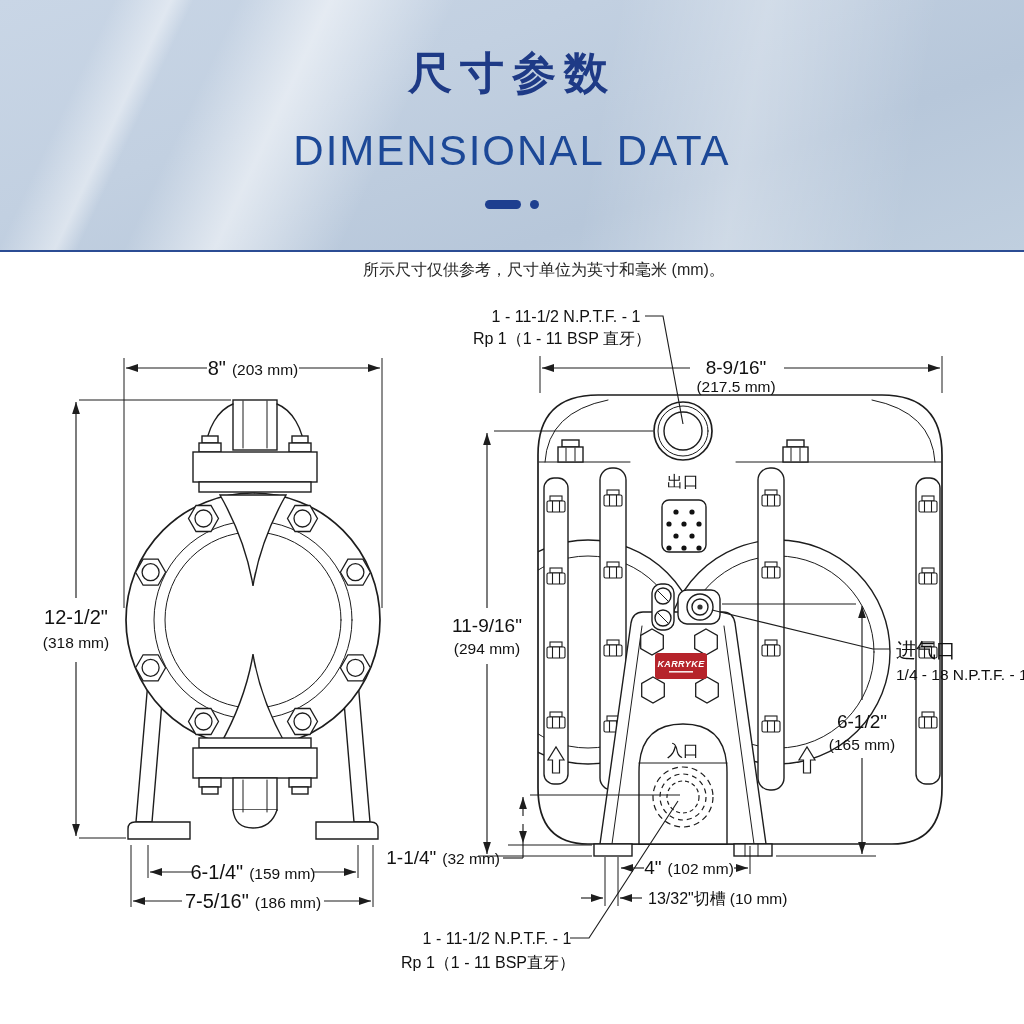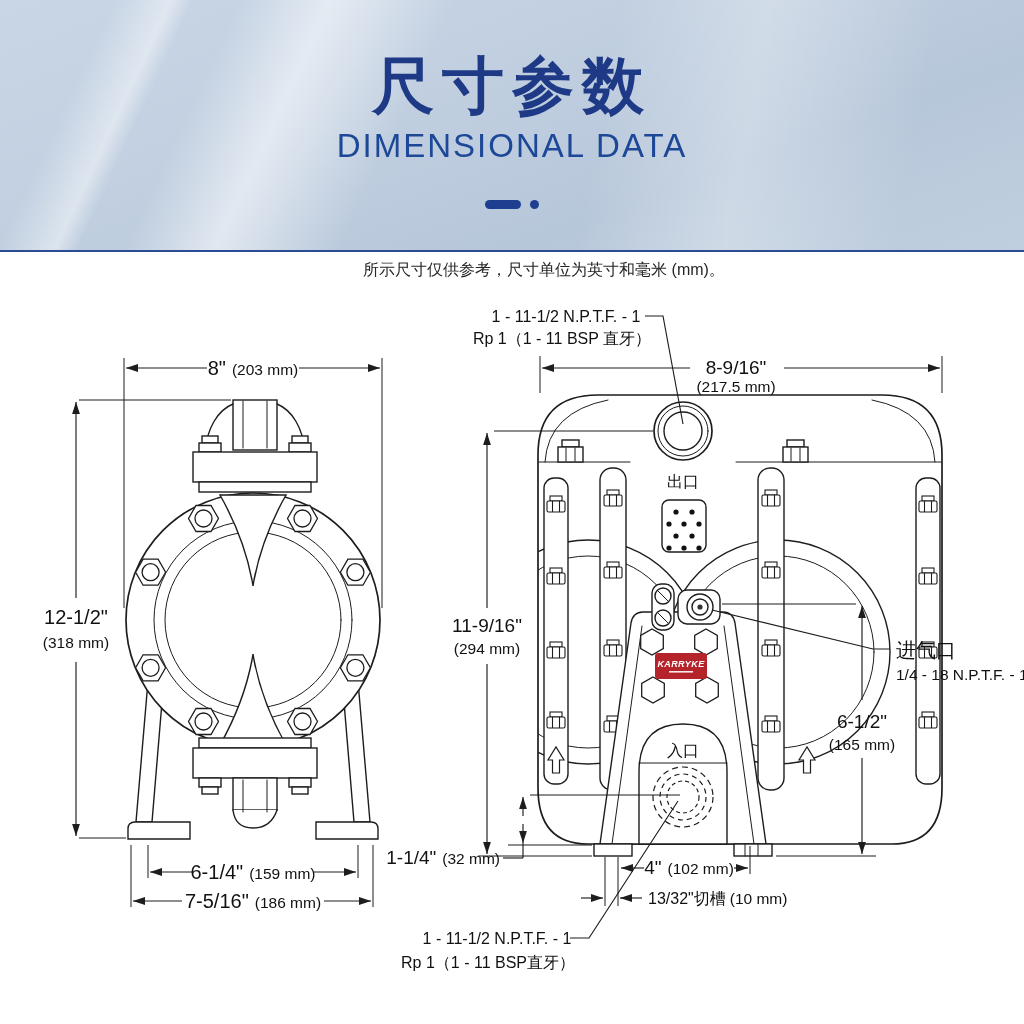--- a/index.html
+++ b/index.html
@@ -7,23 +7,23 @@
        font-family:"Liberation Sans","DejaVu Sans",sans-serif;overflow:hidden;}
   
   .header{position:absolute;top:0;left:0;width:1024px;height:250px;
     background:
       linear-gradient(115deg, rgba(255,255,255,0) 10%, rgba(255,255,255,.45) 15%, rgba(255,255,255,0) 17%,
                               rgba(255,255,255,0) 21%, rgba(255,255,255,.55) 29%, rgba(255,255,255,0) 40%),
       linear-gradient(100deg, rgba(255,255,255,0) 58%, rgba(255,255,255,.30) 72%, rgba(255,255,255,0) 88%),
       linear-gradient(160deg, #c9d6e6 0%, #c2d0e1 35%, #b7c7da 70%, #c0cfdf 100%);
     border-bottom:2px solid #2b4c94;}
   .title{position:absolute;top:44px;left:0;width:100%;text-align:center;
-    font-size:62px;font-weight:700;letter-spacing:8px;color:#1e3a86;}
+    font-size:44px;font-weight:700;letter-spacing:8px;color:#1e3a86;}
   .subtitle{position:absolute;top:127px;left:0;width:100%;text-align:center;
-    font-size:33px;font-weight:400;letter-spacing:2px;color:#1c4897;}
+    font-size:42px;font-weight:400;letter-spacing:2px;color:#1c4897;}
   .divider{position:absolute;top:200px;left:0;width:100%;display:flex;
     justify-content:center;align-items:center;gap:9px;}
   .divider .dash{width:36px;height:9px;border-radius:5px;background:#1e3f8f;}
   .divider .dot{width:9px;height:9px;border-radius:50%;background:#1e3f8f;}
   
   .note{position:absolute;top:260px;left:0;width:100%;text-align:center;
     font-size:16px;color:#252525;padding-left:32px;}
   
   .drawing{position:absolute;top:300px;left:0;}
   .ln{stroke:#1d1d1d;stroke-width:1.4;fill:none;stroke-linecap:round;}

